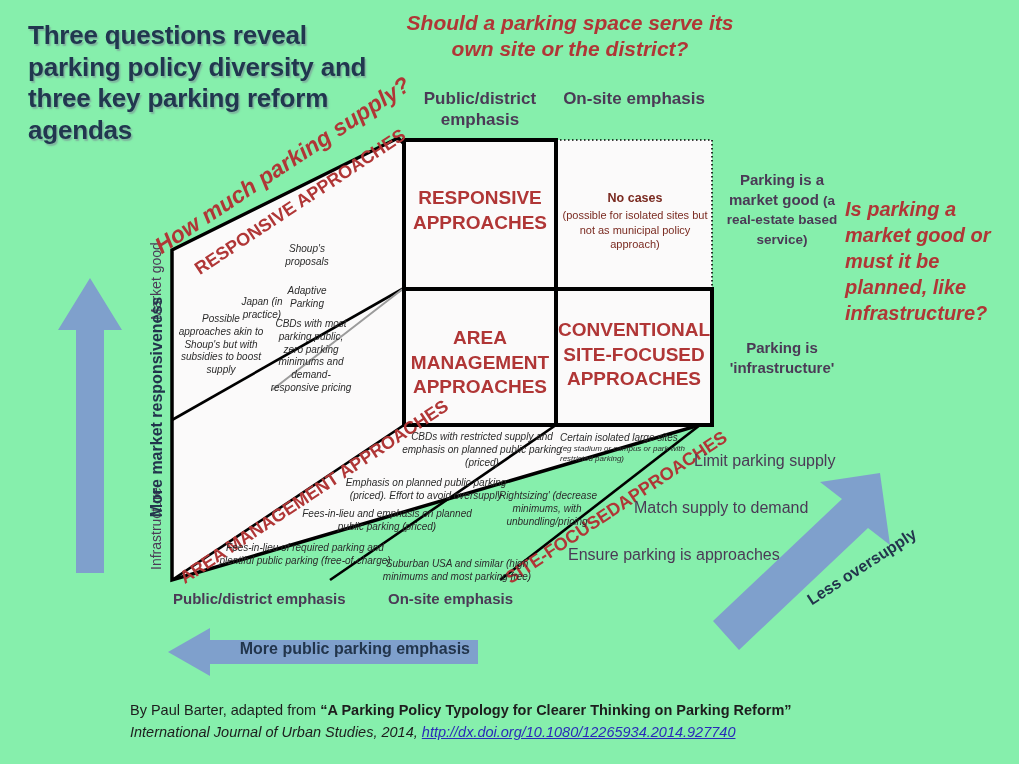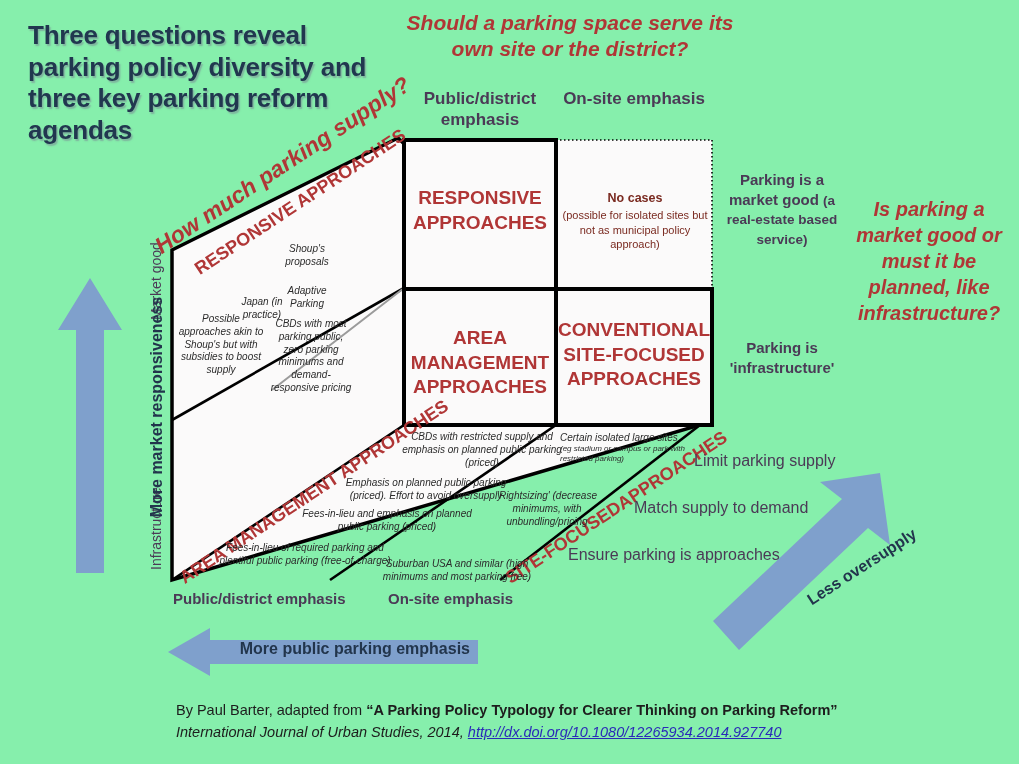--- a/index.html
+++ b/index.html
@@ -28,21 +28,20 @@
   
   #top-question {
     left: 405px; top: 10px; width: 330px;
     text-align: center;
     font-size: 21px; font-weight: bold; font-style: italic;
     color: #b03636; line-height: 1.25;
   }
   
   #right-question {
     left: 845px; top: 196px; width: 168px;
-    text-align: center;
     font-size: 20px; font-weight: bold; font-style: italic;
     color: #b03636; line-height: 1.3;
   }
 
   
   .col-head {
     font-size: 17px; font-weight: bold; color: #4b3a56;
     text-align: center; line-height: 1.25;
   }
   #col-head-left  { left: 404px; top: 88px; width: 152px; }
@@ -159,21 +158,21 @@
     font-size: 16px; font-weight: normal; color: #4b3a56;
     white-space: nowrap;
   }
   #agenda-1 { left: 694px; top: 452px; }
   #agenda-2 { left: 634px; top: 499px; text-align: right; }
   #agenda-3 { left: 568px; top: 546px; }
 
   
   #footer {
     left: 130px; top: 700px; width: 790px;
-    font-size: 14.5px; color: #1d1d1d; line-height: 1.5; margin-left: 46px;
+    font-size: 14.5px; color: #1d1d1d; line-height: 1.5;
   }
   #footer .l2 { font-style: italic; }
   #footer b { font-weight: bold; }
   #footer .lnk {
     color: #2a2ab8; text-decoration: underline; font-style: italic;
   }
 </style>
 </head>
 <body>
 

